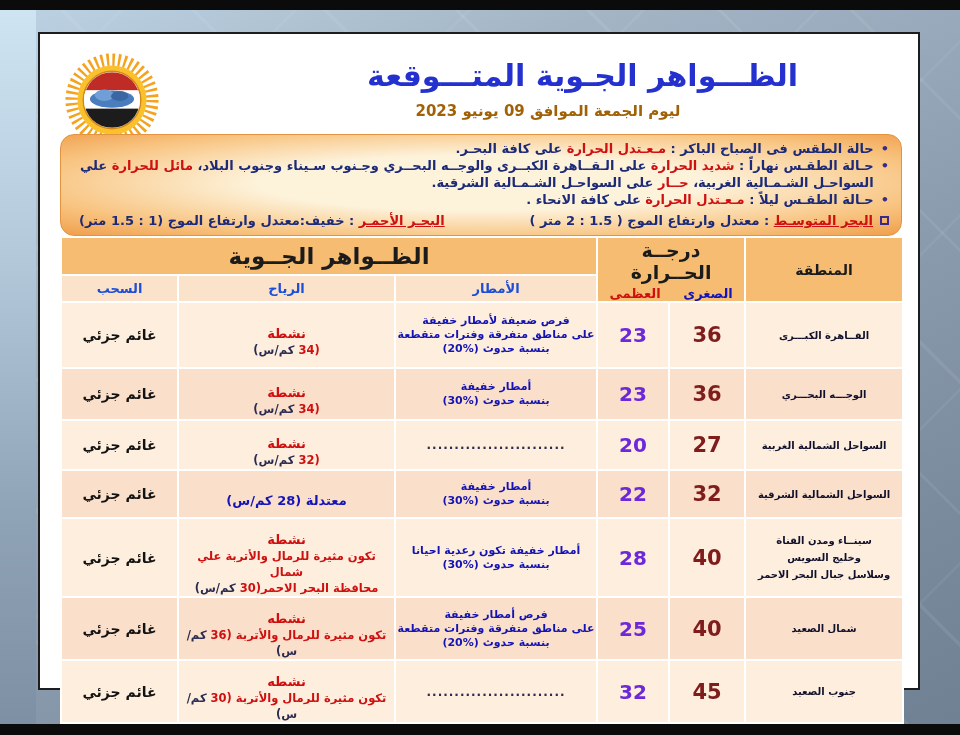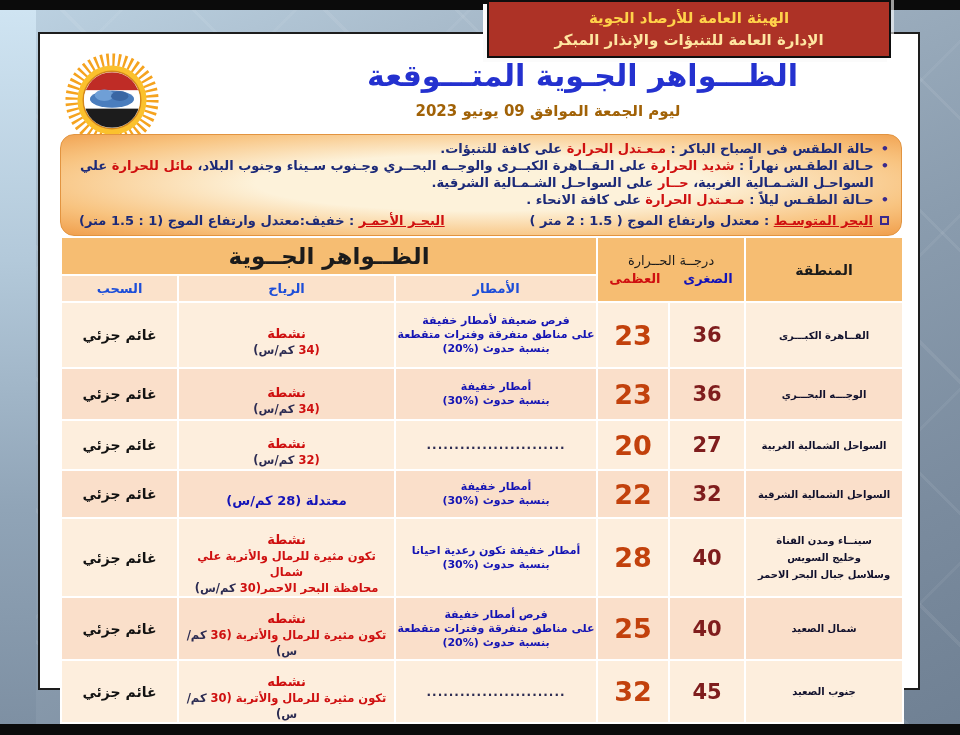--- a/index.html
+++ b/index.html
@@ -50,33 +50,33 @@
   .seg-blue { color:#1414b8; }
   .seg-dark { color:#2b2b52; }
 
   table.forecast { position:absolute; left:20px; top:202px; width:842px;
     border-collapse:collapse; table-layout:fixed; direction:rtl; }
   table.forecast th, table.forecast td { border:2px solid #ffffff; vertical-align:middle; text-align:center; }
   .h-orange { background:#f6bd72; color:#1b1b1b; font-size:14px; font-weight:bold; }
   .h-phen { font-size:23px; }
   .h-light { background:#fbe2cb; color:#1d4ed8; font-size:13px; font-weight:bold; height:27px; }
   tr.hrow1 { height:38px; }
-  .temp-title { font-size:13px; font-weight:normal; color:#1b1b1b; }
+  .temp-title { font-size:19px; font-weight:bold; color:#1b1b1b; }
   .temp-sub { display:flex; justify-content:space-around; font-size:13px; font-weight:bold; margin-top:3px; }
 
   tbody tr:nth-child(odd)  td { background:#fdeedd; }
   tbody tr:nth-child(even) td { background:#fadfca; }
   tbody tr:nth-child(1){ height:66px; } tbody tr:nth-child(2){ height:52px; }
   tbody tr:nth-child(3){ height:50px; } tbody tr:nth-child(4){ height:48px; }
   tbody tr:nth-child(5){ height:70px; } tbody tr:nth-child(6){ height:57px; }
   tbody tr:nth-child(7){ height:45px; }
 
   .cell-region { font-size:10px; font-weight:bold; color:#10102c; line-height:17px; }
   .cell-max { font-size:21px; font-weight:bold; color:#7f1d1d; }
-  .cell-min { font-size:27px; font-weight:bold; color:#c2410c; }
+  .cell-min { font-size:20px; font-weight:bold; color:#6d28d9; }
   .cell-rain { font-size:11px; font-weight:bold; color:#1414b4; line-height:14px; }
   .cell-rain.dots { color:#2b2b52; font-size:12px; letter-spacing:1px; }
   .cell-wind { font-size:13px; font-weight:bold; line-height:16px; }
   .wind-line { font-size:11.5px; }
   .wind-line:first-child { font-size:13px;margin-top:13px; }
   .cell-clouds { font-size:14px; font-weight:bold; color:#121212; }
 </style>
 </head>
 <body>
 
@@ -103,21 +103,21 @@
       </g>
     </svg>
 
     <div class="title">الظـــواهر الجـوية المتـــوقعة</div>
     <div class="date-line">ليوم الجمعة الموافق 09 يونيو 2023</div>
 
     <div class="bullet-box">
       <div>
           <div class="bullet-row">
             <span class="b-dot">•</span>
-            <span class="b-text"><span class="seg-navy">حالة الطقس فى الصباح الباكر : </span><span class="seg-red">مـعـتدل الحرارة </span><span class="seg-navy">على كافة للتنبؤات.</span></span>
+            <span class="b-text"><span class="seg-navy">حالة الطقس فى الصباح الباكر : </span><span class="seg-red">مـعـتدل الحرارة </span><span class="seg-navy">على كافة البحـر.</span></span>
           </div>
           <div class="bullet-row">
             <span class="b-dot">•</span>
             <span class="b-text"><span class="seg-navy">حـالة الطقـس نهاراً : </span><span class="seg-red">شديد الحرارة </span><span class="seg-navy">على الـقــاهرة الكبــرى والوجــه البحــري وجـنوب سـيناء وجنوب البلاد، </span><span class="seg-red">مائل للحرارة </span><span class="seg-navy">علي السواحـل الشـمـالية الغربية، </span><span class="seg-red">حــار </span><span class="seg-navy">على السواحـل الشـمـالية الشرقية.</span></span>
           </div>
           <div class="bullet-row">
             <span class="b-dot">•</span>
             <span class="b-text"><span class="seg-navy">حـالة الطقـس ليلاً : </span><span class="seg-red">مـعـتدل الحرارة </span><span class="seg-navy">على كافة الانحاء .</span></span>
           </div>
         </div>
@@ -233,19 +233,15 @@
             <td class="cell-wind">
               <div class="wind-line"><span class="seg-red">نشطه</span></div>
               <div class="wind-line"><span class="seg-red">تكون مثيرة للرمال والأتربة (30 </span><span class="seg-dark">كم/س)</span></div>
             </td>
             <td class="cell-clouds">غائم جزئي</td>
           </tr>
         </tbody>
     </table>
   </div>
 
-  <div class="banner">
-    <div class="banner-line1">الهيئة العامة للأرصاد الجوية</div>
-    <div class="banner-line2">الإدارة العامة للتنبؤات والإنذار المبكر</div>
-  </div>
 
   <div class="bar-bottom"></div>
 </div>
 
 </body></html>

